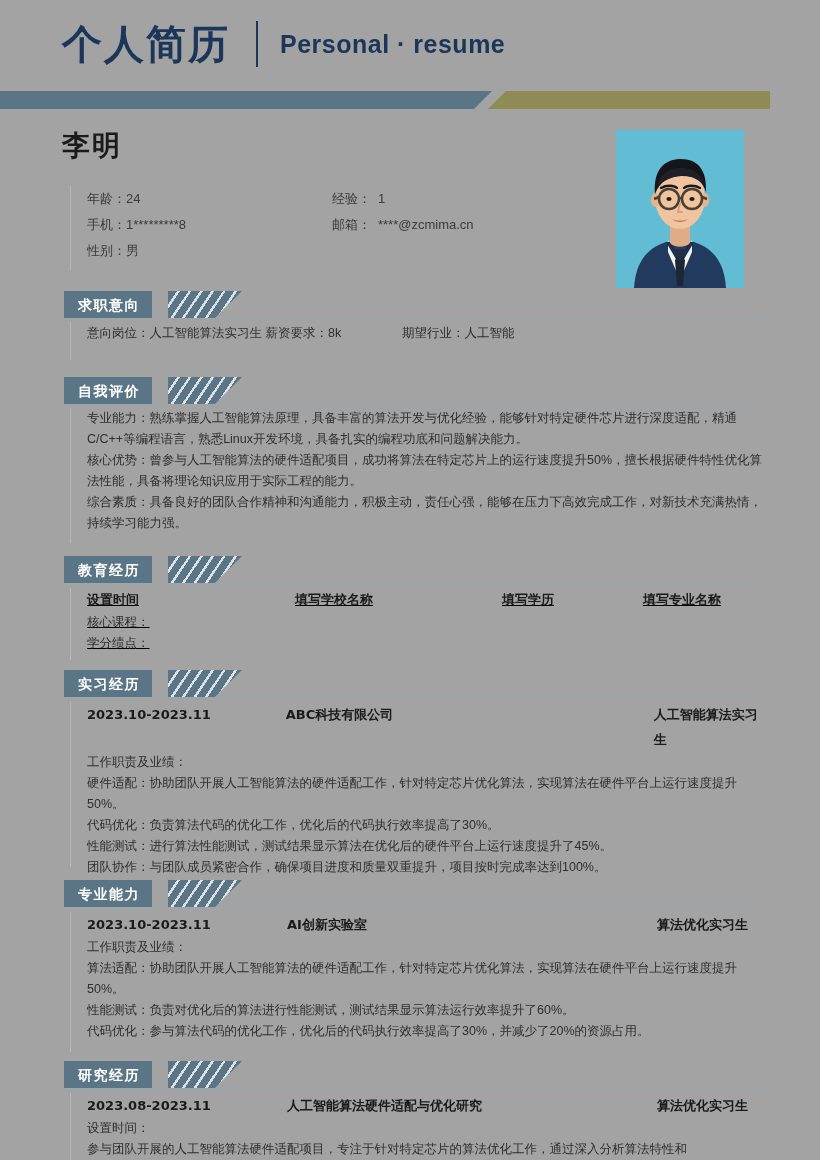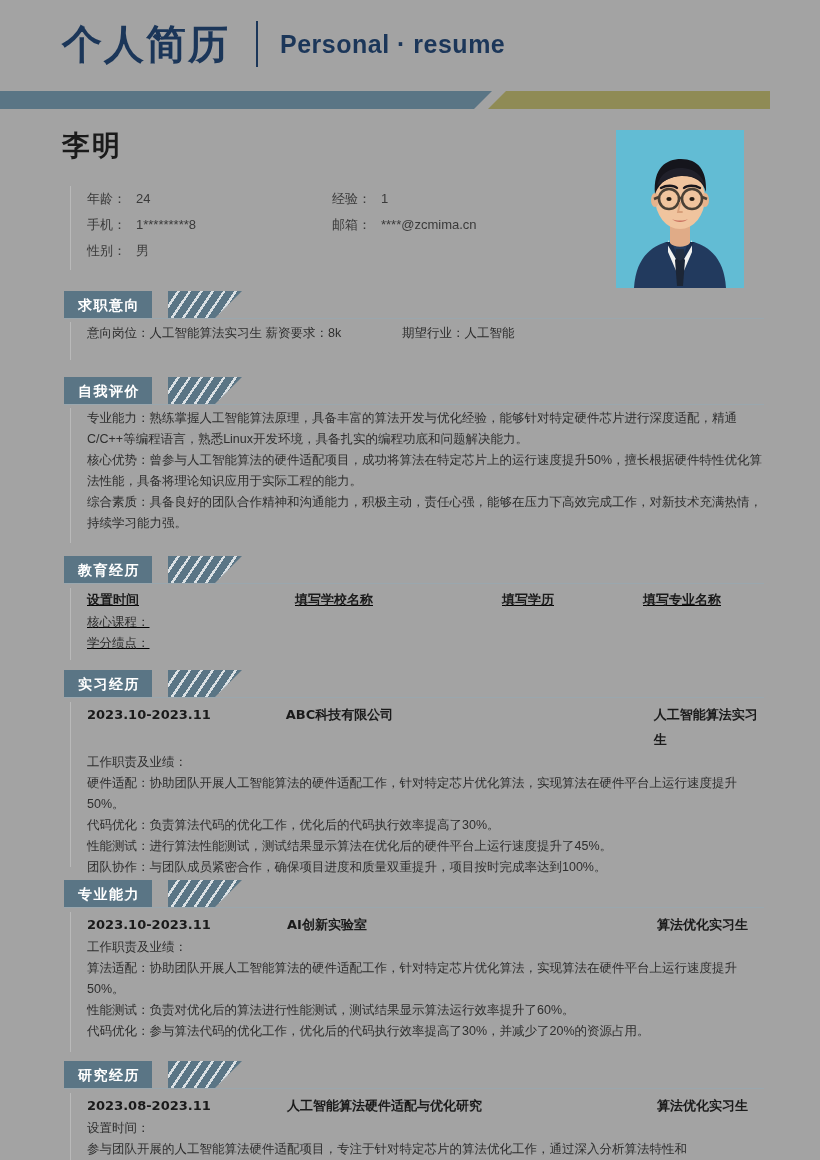--- a/index.html
+++ b/index.html
@@ -99,23 +99,23 @@
   }
   .info-line {
     display: flex;
     height: 26px;
     align-items: center;
     font-size: 13px;
     color: #3a3a3a;
   }
   .info-cell { display: flex; align-items: baseline; }
   .info-cell.col1 { width: 245px; }
-  .info-cell.col2 { width: 255px; }
+  .info-cell.col2 { width: 255px; gap: 7px; }
   .info-label { color: #3a3a3a; white-space: nowrap; }
-  .info-value { color: #3a3a3a; margin-left: 10px; white-space: nowrap; }
+  .info-value { color: #3a3a3a; white-space: nowrap; }
 
   .photo {
     position: absolute;
     left: 616px; top: 130px;
     width: 128px; height: 158px;
     background: #62BCD4;
     overflow: hidden;
   }
 
   

